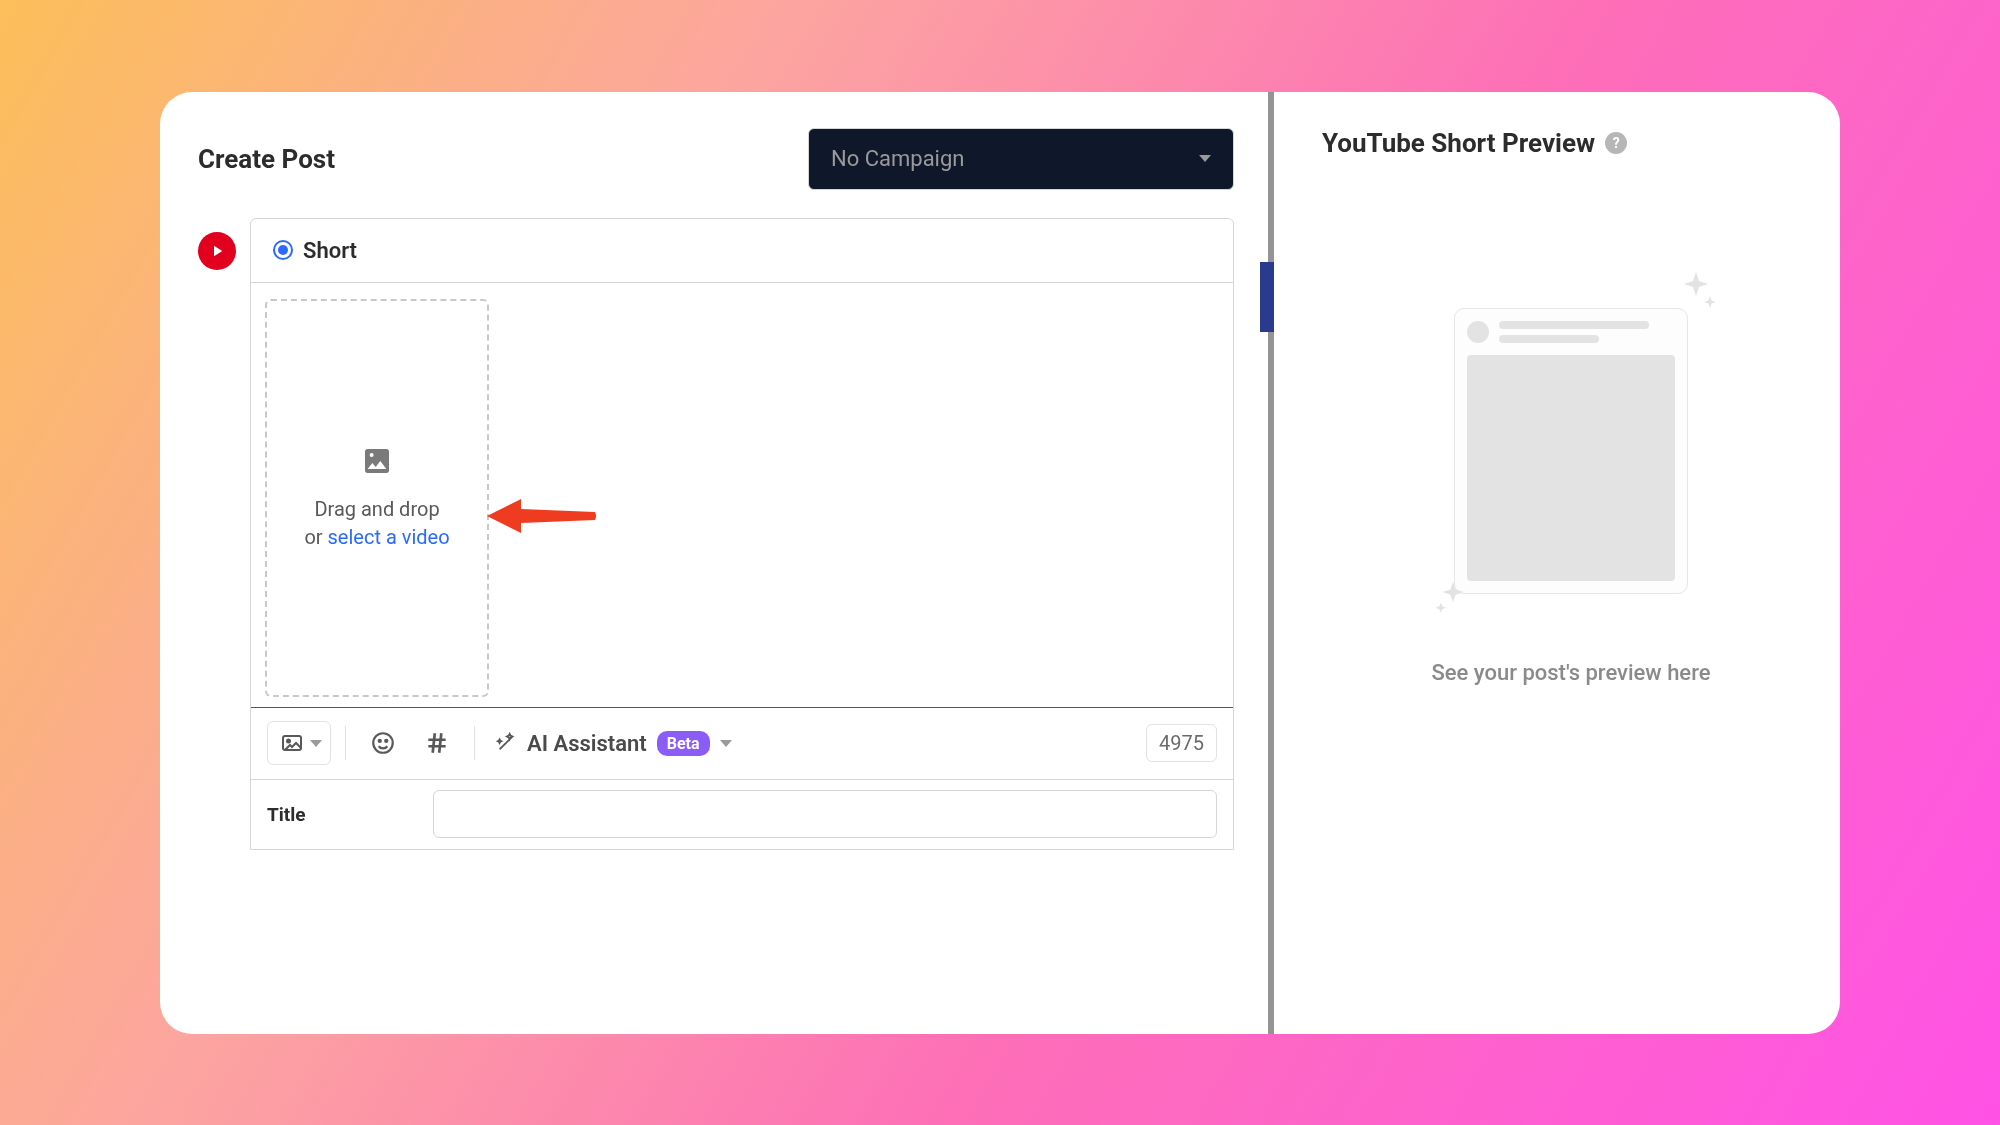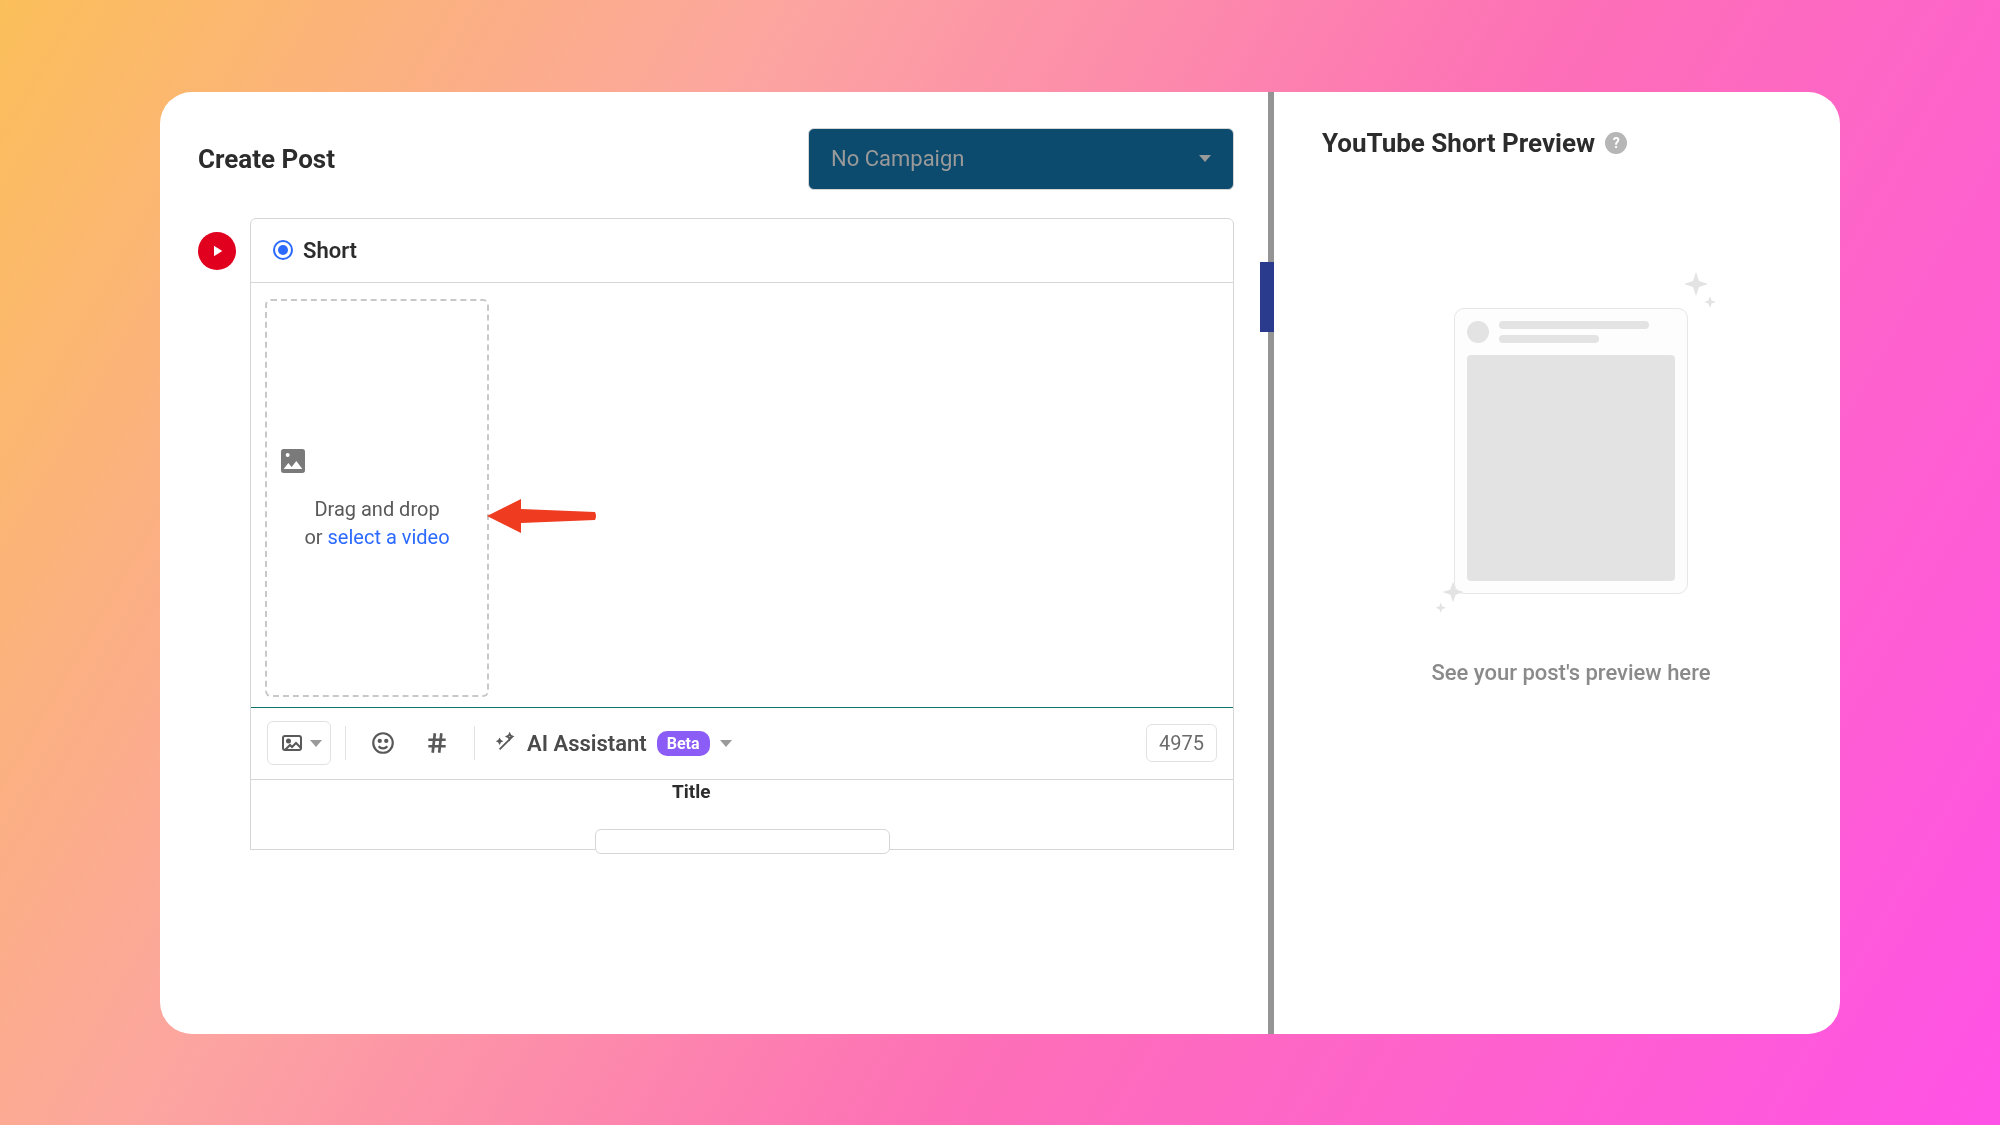--- a/index.html
+++ b/index.html
@@ -61,21 +61,21 @@
     }
     .campaign-select {
       width: 426px;
       height: 62px;
       border: 1px solid #d6d6d6;
       border-radius: 6px;
       display: flex;
       align-items: center;
       padding: 0 22px;
       justify-content: space-between;
-      background: #0c4a6e;
+      background: #0f172a;
       color: #9a9a9a;
       font-size: 22px;
       cursor: pointer;
     }
     .caret-down {
       width: 0; height: 0;
       border-left: 6px solid transparent;
       border-right: 6px solid transparent;
       border-top: 7px solid #9a9a9a;
     }
@@ -121,20 +121,21 @@
       padding: 16px 14px 10px 14px;
       position: relative;
     }
     .dropzone {
       width: 224px;
       height: 398px;
       border: 2px dashed #c8c8c8;
       border-radius: 6px;
       display: flex;
       flex-direction: column;
+      align-items: center;
       justify-content: center;
       gap: 18px;
       padding: 10px;
       cursor: pointer;
     }
     .img-icon { width: 32px; height: 32px; color: #7a7a7a; }
     .drop-text { font-size: 20px; color: #595959; text-align: center; line-height: 1.4; }
     .drop-link { color: #2c6aff; }
     .arrow-annot {
       position: absolute;
@@ -185,21 +186,20 @@
       font-size: 20px;
       color: #6b6b6b;
     }
     .title-row {
       height: 70px;
       border-top: 1px solid #d6d6d6;
       display: flex;
       align-items: center;
       padding: 0 16px;
       gap: 26px;
-      flex-direction: column;
     }
     .title-label { font-size: 19px; font-weight: 700; color: #2c2c2c; width: 140px; }
     .title-input {
       flex: 1;
       height: 48px;
       border: 1px solid #d6d6d6;
       border-radius: 6px;
       padding: 0 14px;
       font-size: 20px;
     }

